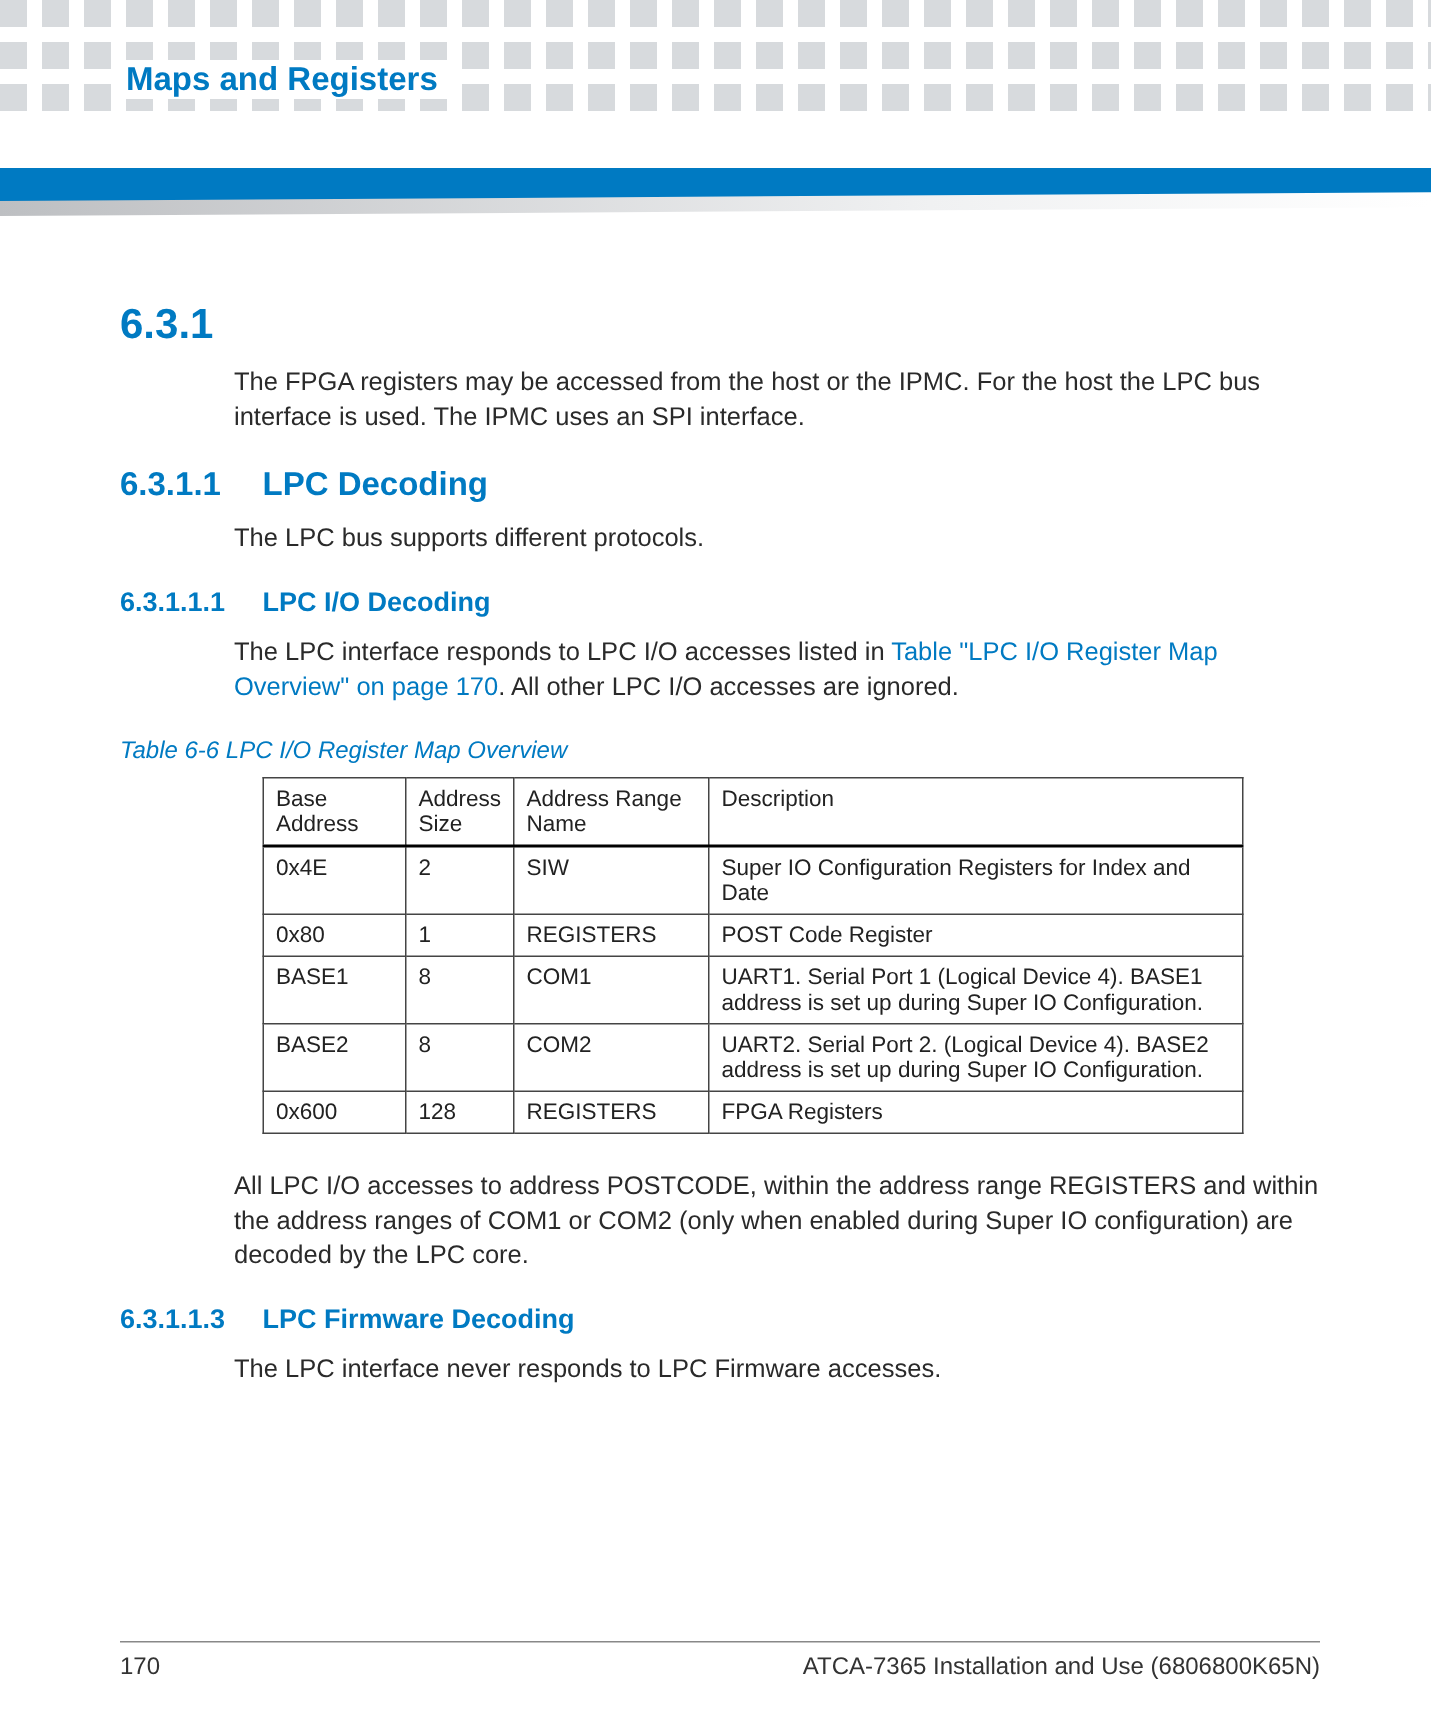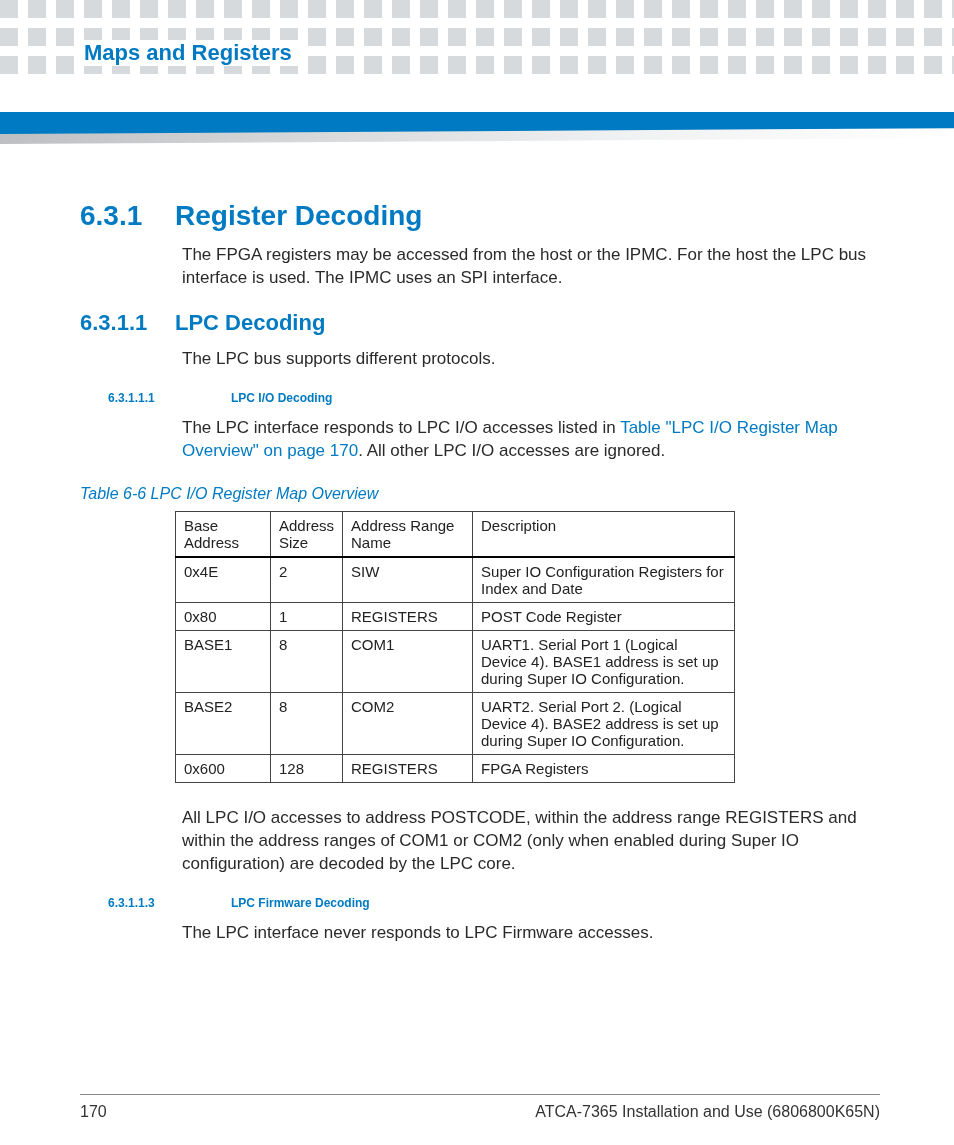--- a/index.html
+++ b/index.html
@@ -26,28 +26,28 @@
              transform: skewY(-0.35deg); transform-origin: left top; }
 
   .content { position: absolute; top: 180px; left: 80px; width: 800px; }
 
   .sec { display: flex; align-items: baseline; margin-top: 20px; }
   .num { width: 95px; flex-shrink: 0; font-weight: 700; color: #007ac2; }
   .ttl { font-weight: 700; color: #007ac2; }
 
   .h1 .num, .h1 .ttl { font-size: 28px; }
   .h2 .num, .h2 .ttl { font-size: 22px; }
-  .h3 .num, .h3 .ttl { font-size: 12px; margin-left: 28px; }
-
-  .body { margin-left: 102px; margin-top: 12px; font-size: 17px; line-height: 1.35; color: #2a2a2a; }
+  .h3 .num, .h3 .ttl { font-size: 18px; }
+
+  .body { margin-left: 76px; margin-top: 12px; font-size: 17px; line-height: 1.35; color: #2a2a2a; }
 
   .xref { color: #007ac2; }
   .caption { color: #007ac2; font-style: italic; font-size: 16px; margin-top: 22px; margin-bottom: 8px; }
 
-  table { border-collapse: collapse; margin-left: 95px; width: 560px; font-size: 15px; }
+  table { border-collapse: collapse; margin-left: 95px; width: 654px; font-size: 15px; }
   th, td { border: 1px solid #444; padding: 5px 8px; text-align: left; vertical-align: top; font-weight: 400; }
   thead tr { border-bottom: 2.5px solid #000; }
   thead th { border-bottom: none; }
   col.c1 { width: 95px; } col.c2 { width: 70px; } col.c3 { width: 130px; }
 
   .footer { position: absolute; bottom: 24px; left: 80px; width: 800px;
             border-top: 1px solid #888; padding-top: 8px; font-size: 16px;
             display: flex; justify-content: space-between; color: #333; }
 </style>
 </head>
@@ -167,21 +167,20 @@
     </div>
 </div>
 <div class="header-title">Maps and Registers</div>
 <div class="bluebar"></div>
 <div class="shadow"></div>
 
 <div class="content">
 
   <div class="sec h1">
     <div class="num">6.3.1</div>
-    <div class="ttl">Register Decoding</div>
   </div>
   <p class="body">The FPGA registers may be accessed from the host or the IPMC. For the host the LPC bus interface is used. The IPMC uses an SPI interface.</p>
 
   <div class="sec h2">
     <div class="num">6.3.1.1</div>
     <div class="ttl">LPC Decoding</div>
   </div>
   <p class="body">The LPC bus supports different protocols.</p>
 
   <div class="sec h3">

